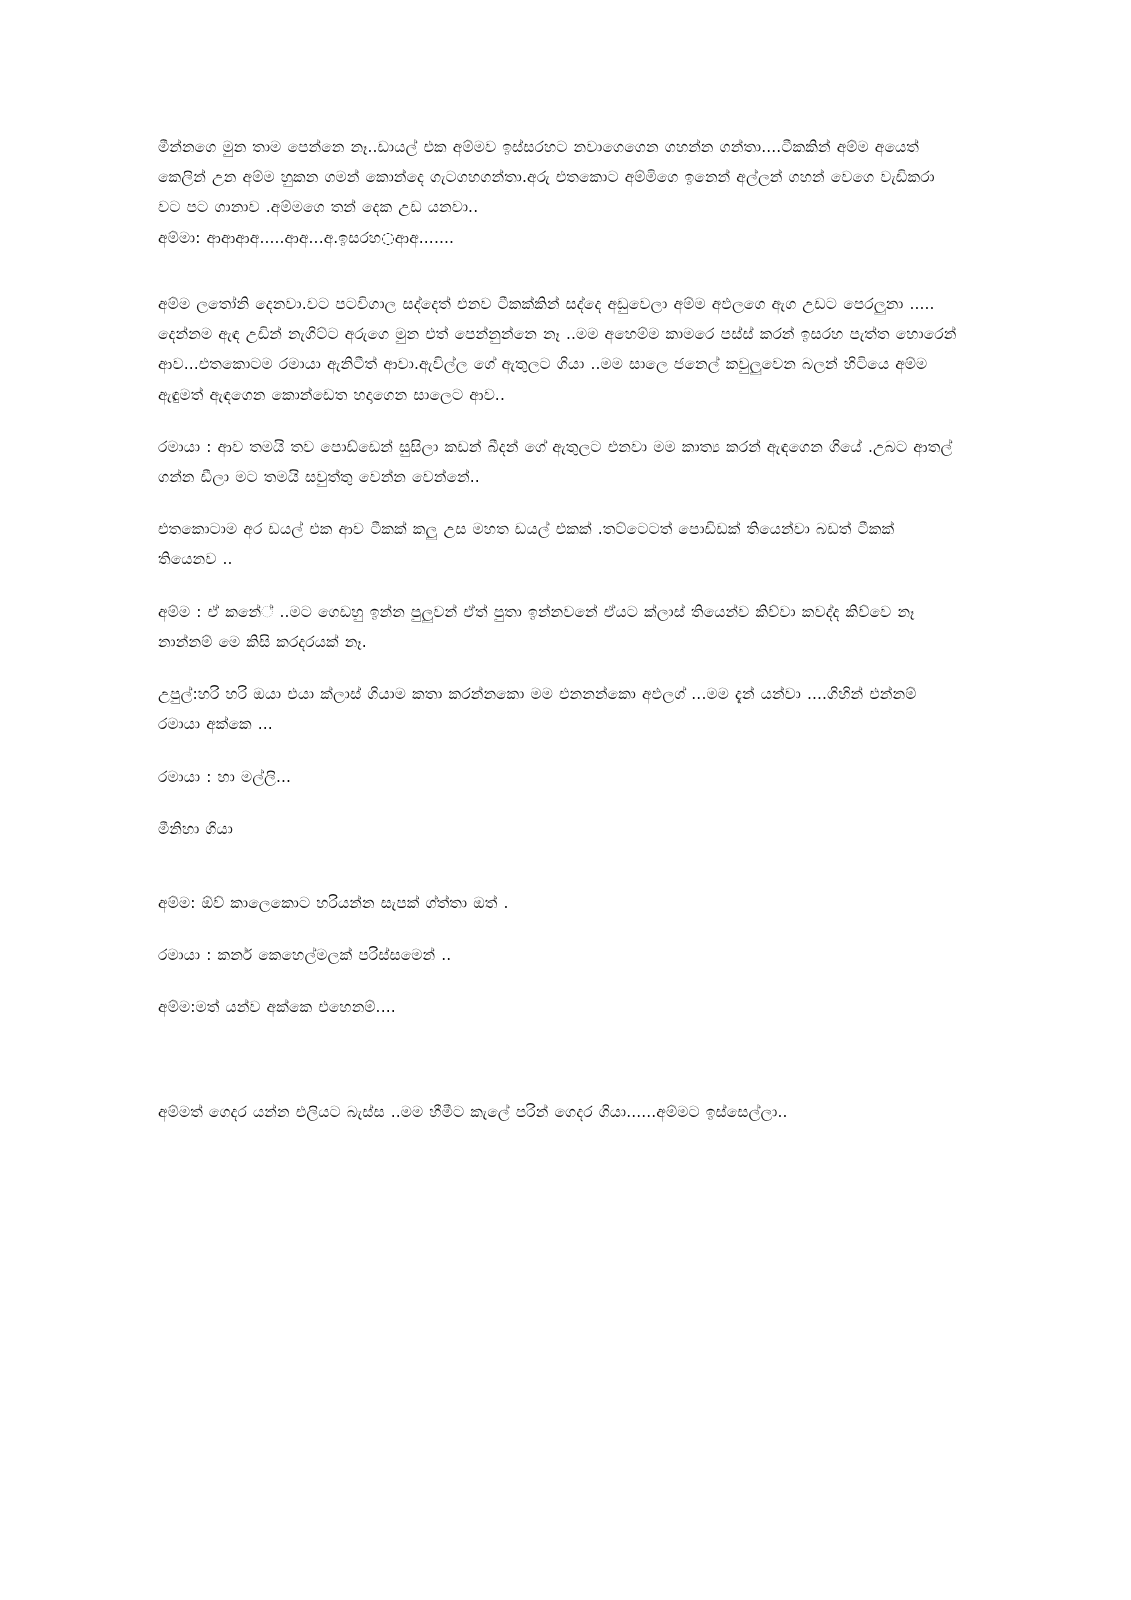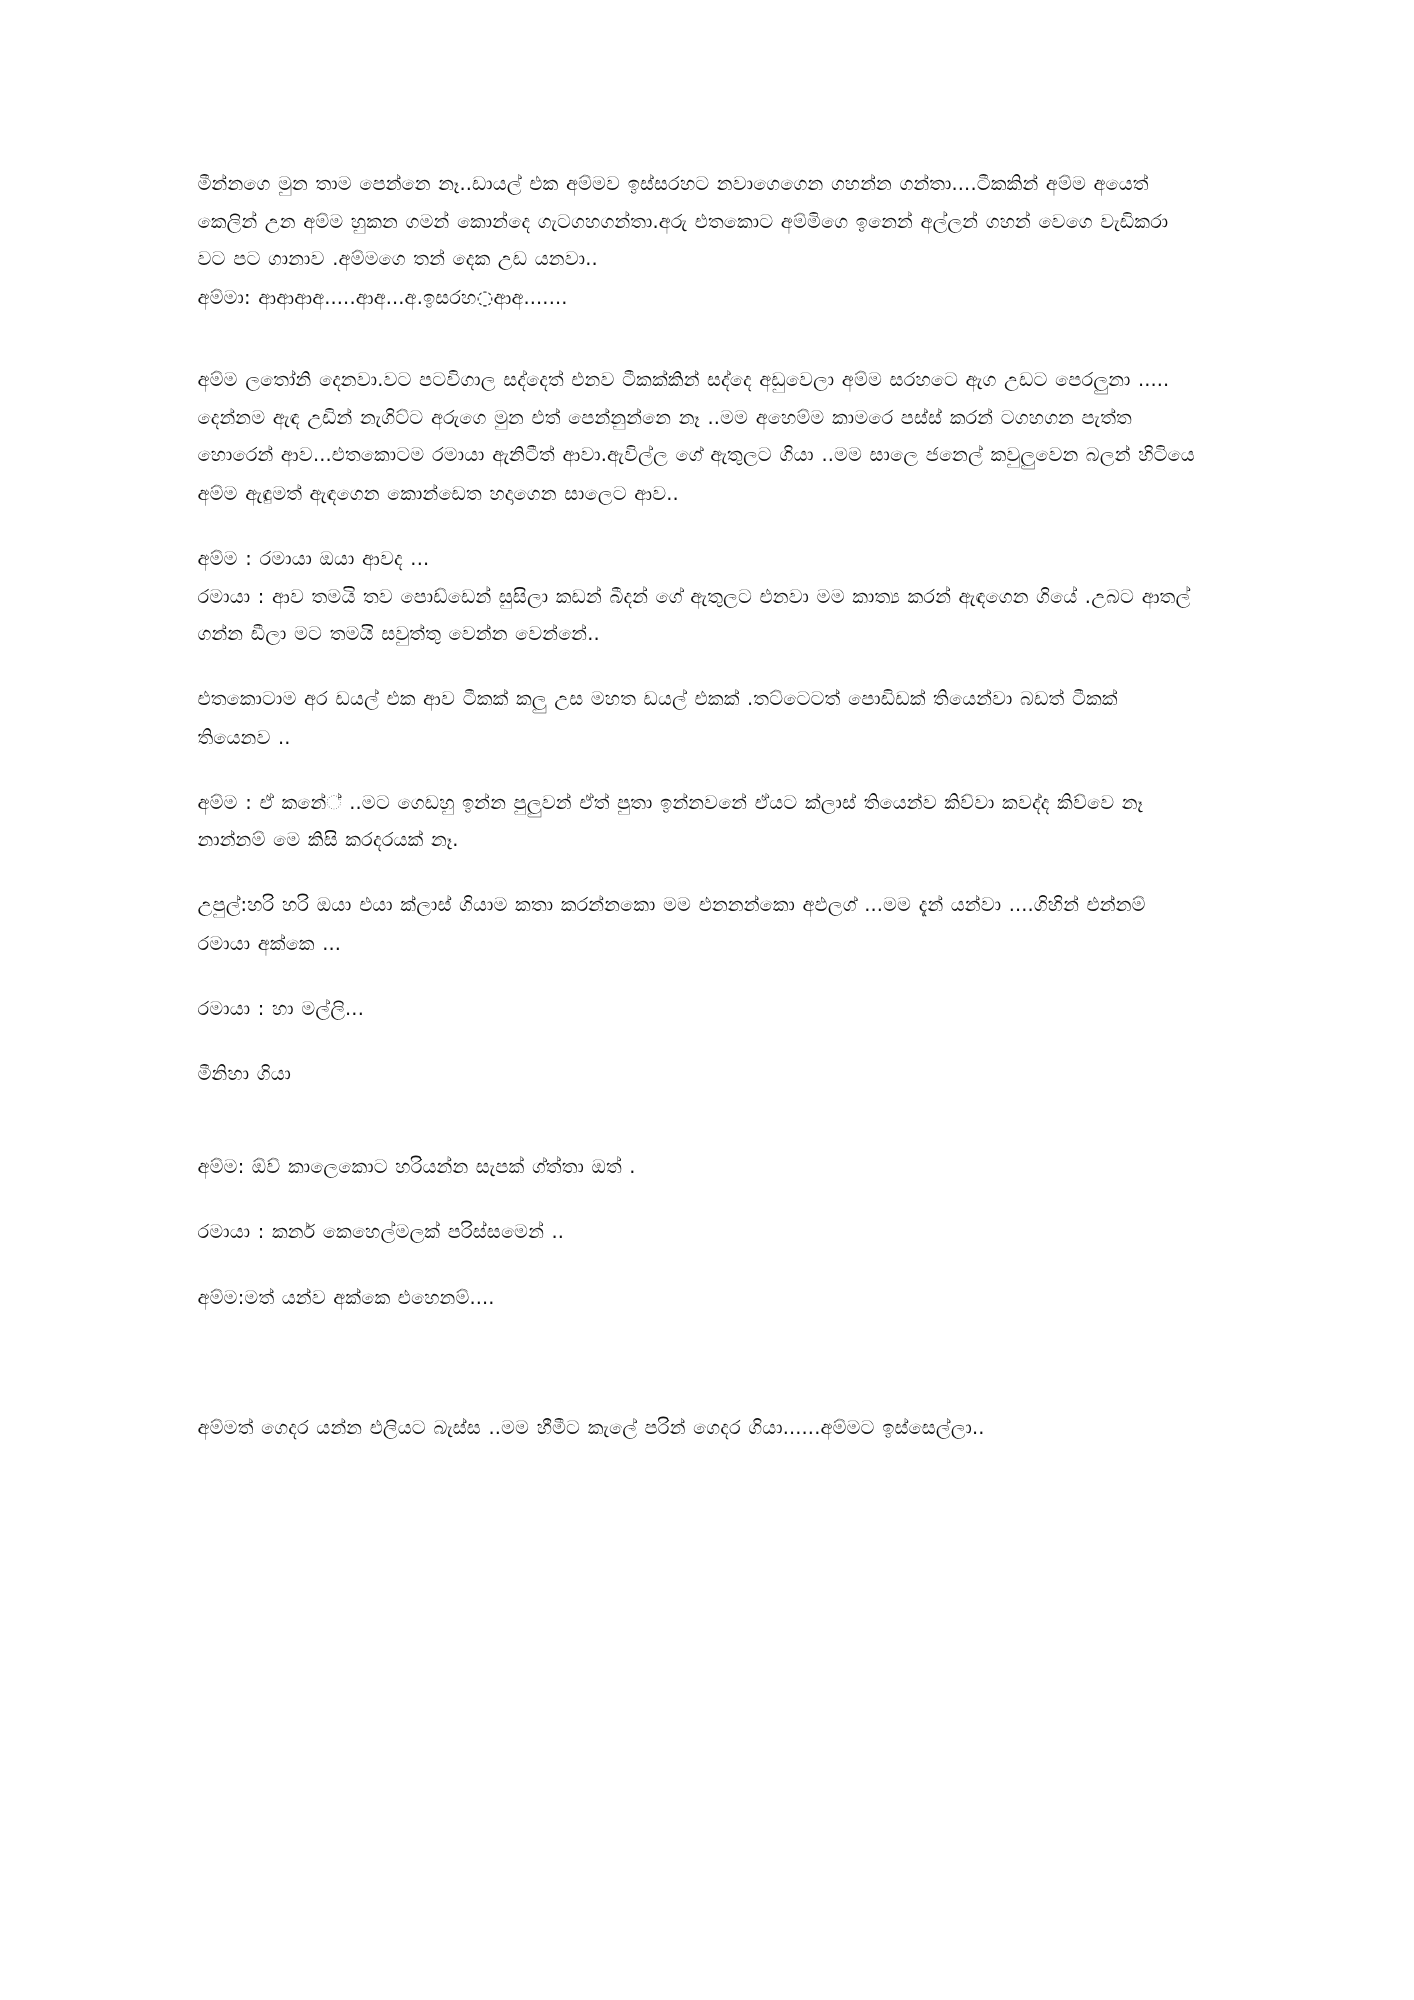--- a/index.html
+++ b/index.html
@@ -41,26 +41,25 @@
 <body>
 
 <div class="page">
   <div class="content">
 
     <p class="para">මීන්නගෙ මුන තාම පෙන්නෙ නෑ..ඩායල් එක අම්මව ඉස්සරහට නවාගෙගෙන ගහන්න ගන්තා....ටීකකින් අම්ම අයෙත් කෙලින් උන අම්ම හුකන ගමන් කොන්දෙ ගැටගහගන්තා.අරු එතකොට අම්මිගෙ ඉනෙන් අල්ලන් ගහන් වෙගෙ වැඩිකරා වට පට ගානාව .අම්මගෙ තන් දෙක උඩ යනවා..</p>
     <p class="para">අම්මා:  ආආආඅ.....ආඅ...අ.ඉසරහ◌ආඅ.......</p>
 
     <div class="gap-lg"></div>
 
-    <p class="para">අම්ම ලතෝනි දෙනවා.වට පටවිගාල සද්දෙත් එනව ටීකක්කින් සද්දෙ අඩුවෙලා අම්ම  සරහටෙ ඇග උඩට පෙරලුනා .....</p>
-    <p class="para">දෙන්නම ඇඳ උඩින් නැගිට්ට අරුගෙ මුන එත් පෙන්නුන්නෙ නෑ ..මම අහෙම්ම කාමරෙ පස්ස් කරන් ටගහගන පැත්ත හොරෙන් ආව...එතකොටම රමායා ඇනිටීත් ආවා.ඇවිල්ල ගේ ඇතුලට ගියා ..මම සාලෙ ජනෙල් කවුලුවෙන බලන් හිටියෙ අම්ම ඇඳුමත් ඇඳගෙන කොන්ඩෙත හදාගෙන සාලෙට ආව..</p>
+    <p class="para">අම්ම ලතෝනි දෙනවා.වට පටවිගාල සද්දෙත් එනව ටීකක්කින් සද්දෙ අඩුවෙලා අම්ම  අඵලගෙ ඇග උඩට පෙරලුනා .....</p>
+    <p class="para">දෙන්නම ඇඳ උඩින් නැගිට්ට අරුගෙ මුන එත් පෙන්නුන්නෙ නෑ ..මම අහෙම්ම කාමරෙ පස්ස් කරන් ඉසරහ පැත්ත හොරෙන් ආව...එතකොටම රමායා ඇනිටීත් ආවා.ඇවිල්ල ගේ ඇතුලට ගියා ..මම සාලෙ ජනෙල් කවුලුවෙන බලන් හිටියෙ අම්ම ඇඳුමත් ඇඳගෙන කොන්ඩෙත හදාගෙන සාලෙට ආව..</p>
 
     <div class="gap-md"></div>
 
-    <p class="para">අම්ම  : රමායා ඔයා ආවද ...</p>
     <p class="para">රමායා :  ආව තමයි තව පොඩ්ඩෙන් සුසිලා කඩන් බීදන් ගේ ඇතුලට එනවා මම කාත්‍ය කරන් ඇඳගෙන ගියේ .උබට ආතල් ගන්න ඩීලා මට තමයි සවුත්තු වෙන්න වෙන්නේ..</p>
 
     <div class="gap-md"></div>
 
     <p class="para">එතකොටාම අර ඩයල් එක ආව ටීකක් කලු උස මහත ඩයල් එකක් .තට්ටෙටත් පොඩිඩක් තියෙන්වා බඩත් ටීකක් තියෙනව ..</p>
 
     <div class="gap-md"></div>
 
     <p class="para">අම්ම : ඒ කනේ් ..මට ගෙඩහු ඉන්න පුලුවන් ඒත් පුතා ඉන්නවනේ ඒයට ක්ලාස් තියෙන්ව කිව්වා කවද්ද කිව්වෙ නෑ නාන්නම් මෙ කිසි කරදරයක් නෑ.</p>
 

